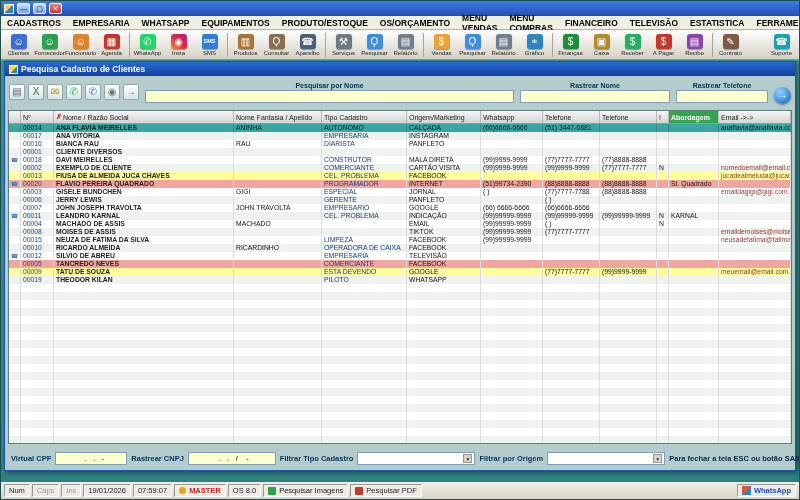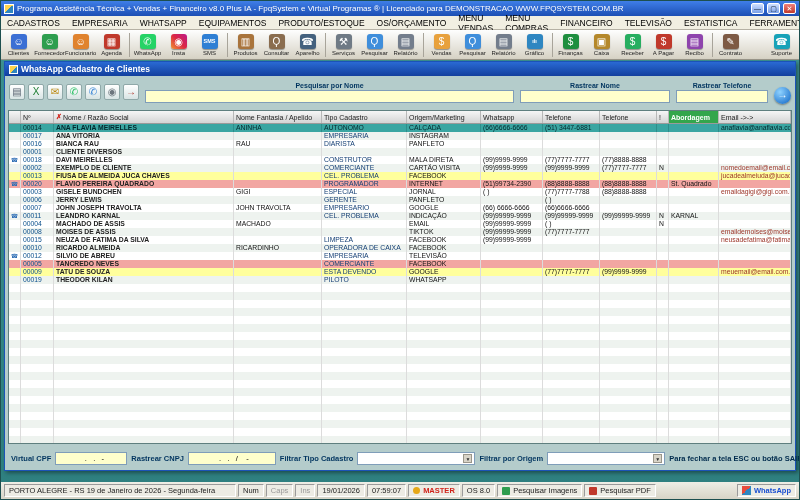--- a/index.html
+++ b/index.html
@@ -6,21 +6,21 @@
   *{box-sizing:border-box;}
   .screen{width:800px;height:500px;font-family:"Liberation Sans",sans-serif;display:flex;flex-direction:column;overflow:hidden;background:linear-gradient(#3f9494,#2e7f7f);border:1px solid #1d4f4f;}
   
   .titlebar{height:15px;flex:0 0 15px;background:linear-gradient(#3f7ee8,#1c4fb4);display:flex;align-items:center;padding:0 3px;gap:3px;color:#fff;font-size:8px;white-space:nowrap;}
   .app-icon{width:10px;height:10px;background:linear-gradient(135deg,#ffd34d 50%,#2e86c1 50%);border:1px solid #fff;flex:0 0 10px;}
   .titlebar .ttl{overflow:hidden;text-overflow:ellipsis;flex:1;}
   .winbtn{width:13px;height:11px;border:1px solid #fff;border-radius:2px;background:linear-gradient(#cfe0ff,#7aa0e8);color:#123;font-size:7px;line-height:9px;text-align:center;flex:0 0 13px;}
   .winbtn.close{background:linear-gradient(#f0807a,#c0392b);color:#fff;}
   
   .menubar{height:14px;flex:0 0 14px;background:#f1efe2;display:flex;align-items:center;font-size:8.5px;color:#000;border-bottom:1px solid #b5b1a4;}
-  .menu-item{padding:0 6px;height:100%;display:flex;align-items:center;font-weight:normal;}
+  .menu-item{padding:0 6px;height:100%;display:flex;align-items:center;font-weight:bold;}
   
   .toolbar{height:30px;flex:0 0 30px;background:linear-gradient(#fefefe,#d6d2c4);display:flex;align-items:center;padding:0 2px;border-bottom:1px solid #9a968a;}
   .tb-btn{width:31px;display:flex;flex-direction:column;align-items:center;justify-content:center;gap:1px;height:28px;}
   .tb-right{margin-left:auto;}
   .tb-icon{width:16px;height:15px;border-radius:3px;color:#fff;font-size:10px;line-height:15px;text-align:center;box-shadow:0 1px 1px rgba(0,0,0,.35);}
   .tb-icon.insta{background:linear-gradient(45deg,#f09433,#dc2743,#bc1888);}
   .tb-icon.tiny-glyph{font-size:5.5px;font-weight:bold;}
   .tb-label{font-size:6px;color:#222;white-space:nowrap;overflow:hidden;max-width:31px;}
   .tb-sep{width:1px;height:24px;background:#a8a49a;margin:0 2px;flex:0 0 1px;}
   
@@ -77,21 +77,20 @@
   .sb-brand{margin-left:auto;font-weight:bold;color:#1a4fd1;}
   .logo{width:9px;height:9px;display:inline-block;margin-right:3px;background:linear-gradient(135deg,#e74c3c 50%,#2e86c1 50%);}
 </style>
 </head>
 <body>
 
 <div class="screen">
 
   <div class="titlebar">
     <span class="app-icon"></span>
-    <span class="ttl">Programa Assistência Técnica + Vendas + Financeiro v8.0 Plus IA - FpqSystem e Virtual Programas ® | Licenciado para DEMONSTRACAO WWW.FPQSYSTEM.COM.BR</span>
     <span class="winbtn">—</span>
     <span class="winbtn">▢</span>
     <span class="winbtn close">✕</span>
   </div>
 
   <div class="menubar" id="menubar">
       <div class="menu-item">CADASTROS</div>
       <div class="menu-item">EMPRESARIA</div>
       <div class="menu-item">WHATSAPP</div>
       <div class="menu-item">EQUIPAMENTOS</div>
@@ -208,21 +207,21 @@
         <div class="tb-icon" style="background: rgb(23, 162, 184);">☎</div>
         <div class="tb-label">Suporte</div>
       </div>
     </div>
 
   <div class="workspace">
     <div class="inner-window">
 
       <div class="win-titlebar">
         <span class="win-icon-sq"></span>
-        <span>WhatsApp Cadastro de Clientes</span>
+        <span>Pesquisa Cadastro de Clientes</span>
       </div>
 
       <div class="win-strip">
         <div class="win-icons" id="win-icons">
             <div class="wi" style="color: rgb(90, 101, 114);">▤</div>
             <div class="wi" style="color: rgb(30, 126, 52);">X</div>
             <div class="wi" style="color: rgb(184, 134, 11);">✉</div>
             <div class="wi" style="color: rgb(30, 190, 93);">✆</div>
             <div class="wi" style="color: rgb(47, 127, 212);">✆</div>
             <div class="wi" style="color: rgb(108, 117, 125);">◉</div>
@@ -865,21 +864,20 @@
           <span></span>
           <span class="arrow">▼</span>
         </div>
         <span class="hint">Para fechar a tela ESC ou botão SAIR</span>
       </div>
 
     </div>
   </div>
 
   <div class="statusbar">
-    <div class="sb seg-location">PORTO ALEGRE - RS 19 de Janeiro de 2026 - Segunda-feira</div>
     <div class="sb">Num</div>
     <div class="sb sb-dim">Caps</div>
     <div class="sb sb-dim">Ins</div>
     <div class="sb">19/01/2026</div>
     <div class="sb">07:59:07</div>
     <div class="sb sb-master">
       <span class="dot"></span>
       <span>MASTER</span>
     </div>
     <div class="sb">OS 8.0</div>

